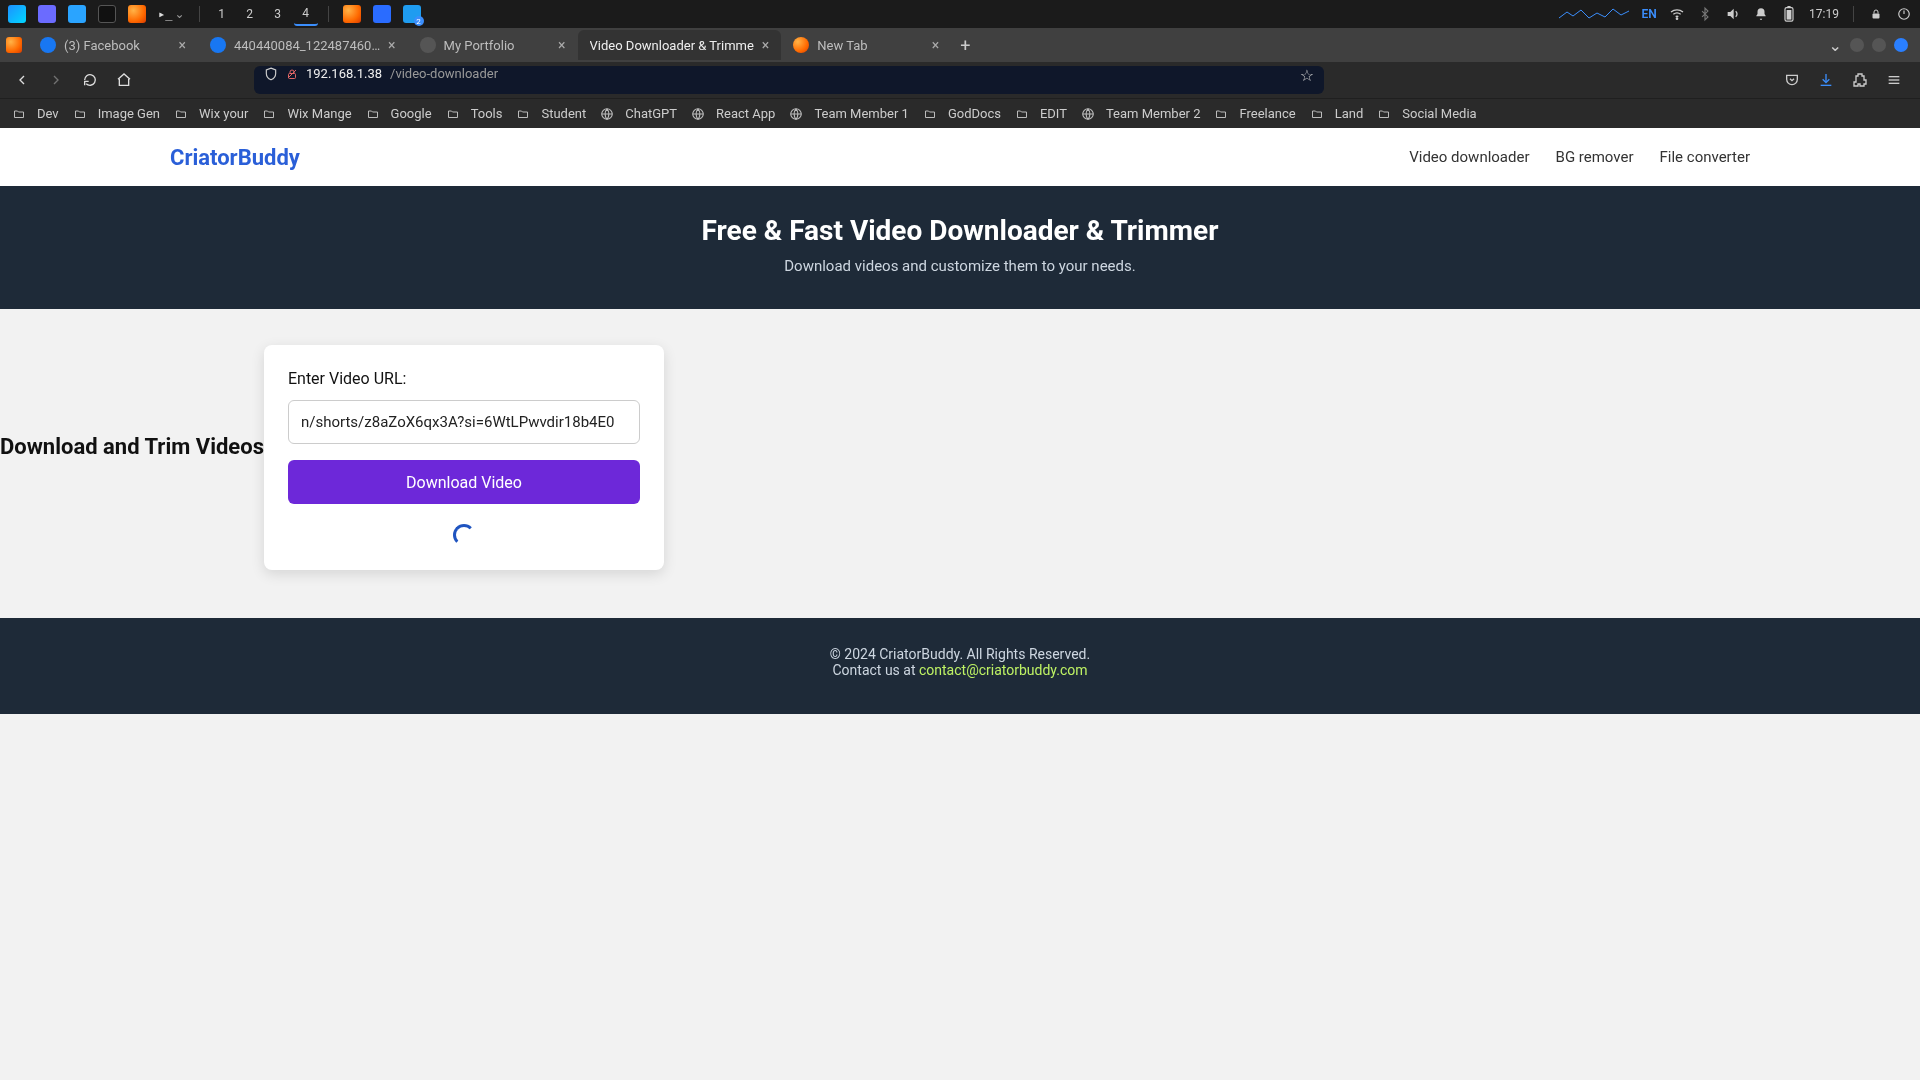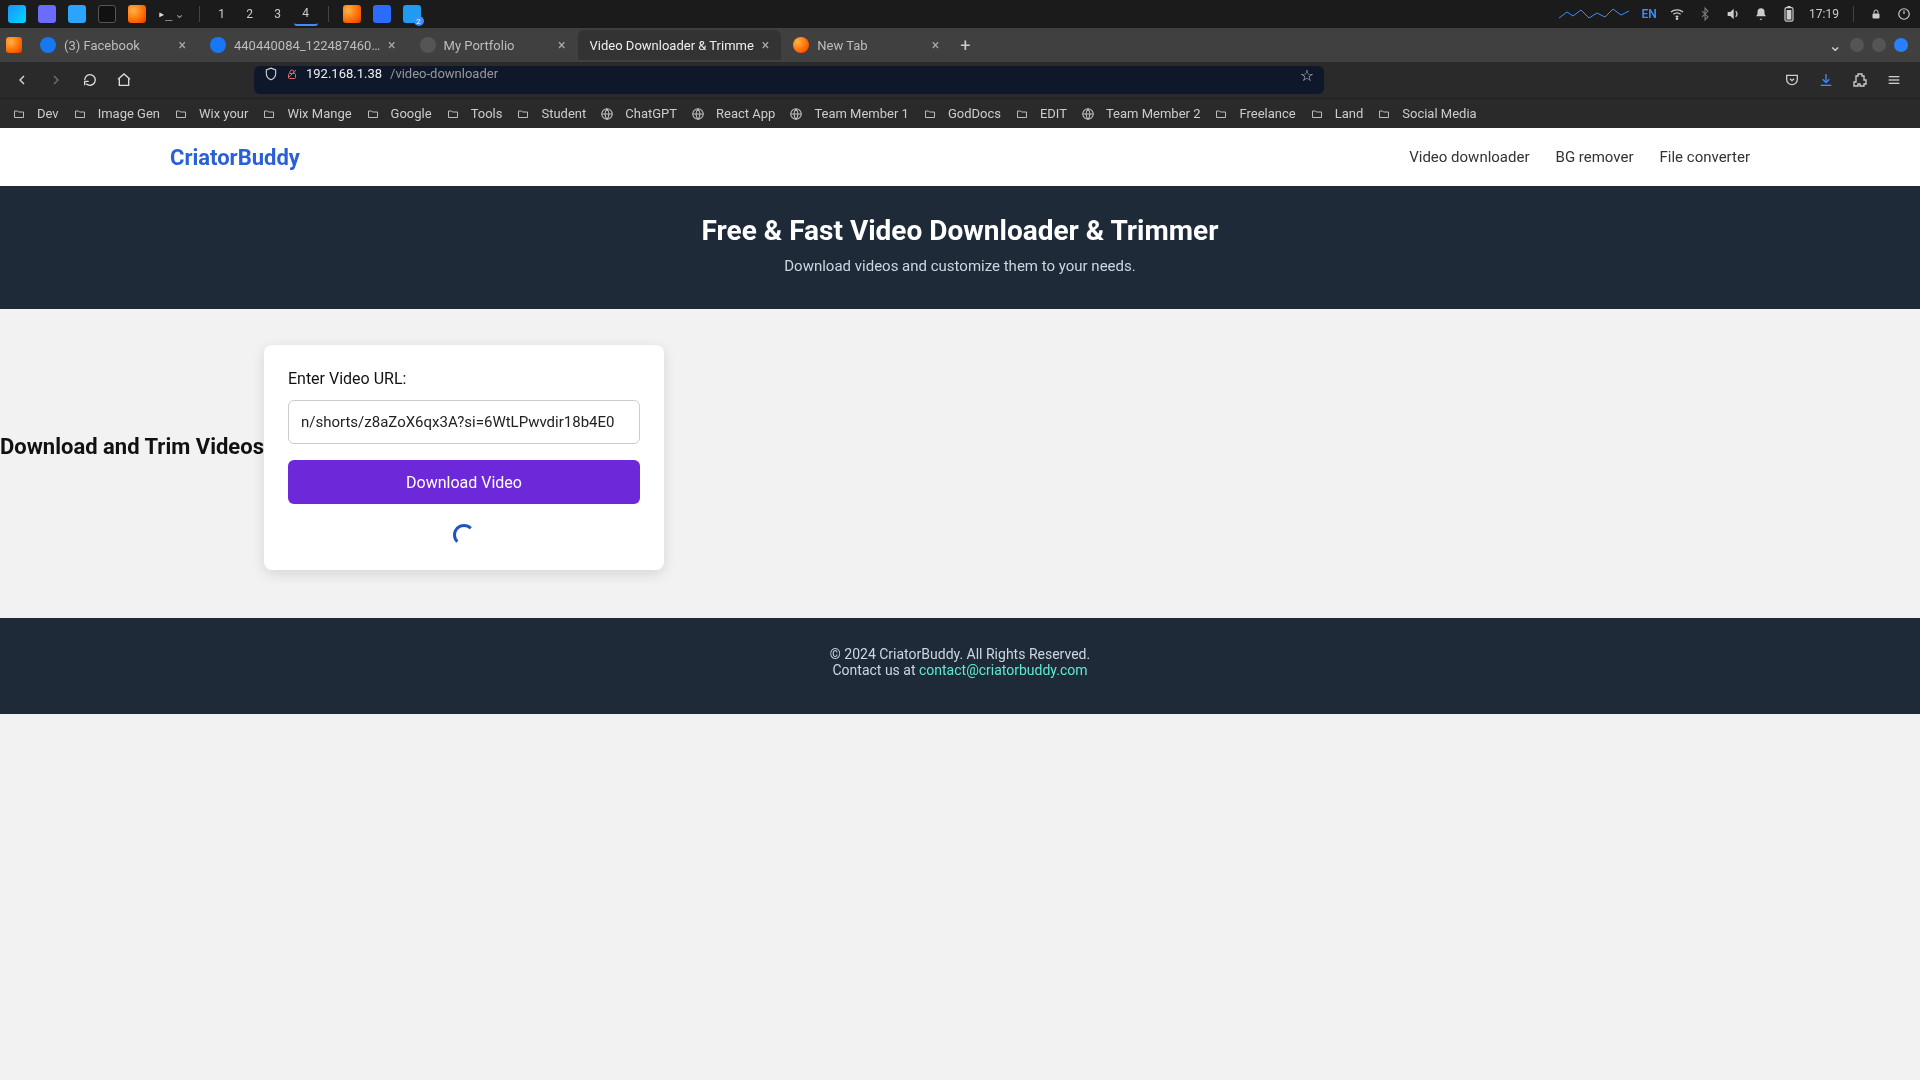--- a/index.html
+++ b/index.html
@@ -51,21 +51,21 @@
 .main{display:flex;flex-direction:row;align-items:center;padding:36px 0 48px}
 .main h2{font-size:22px;font-weight:700;color:#111;margin-bottom:22px}
 .card{width:400px;background:#fff;border-radius:8px;padding:24px;box-shadow:0 4px 14px rgba(0,0,0,.12)}
 .card label{display:block;font-size:16px;color:#111;margin-bottom:12px}
 .card input{width:100%;height:44px;border:1px solid #ccc;border-radius:6px;padding:0 12px;font-size:15px;color:#222}
 .card button{width:100%;height:44px;margin-top:16px;background:#6d28d9;color:#fff;border:none;border-radius:6px;font-size:16px;cursor:pointer}
 .spinner{width:22px;height:22px;border:3px solid transparent;border-top-color:#1f54c0;border-left-color:#1f54c0;border-radius:50%;margin:20px auto 0;animation:spin 1s linear infinite}
 @keyframes spin{to{transform:rotate(360deg)}}
 
 .pgfooter{background:#1e2a38;color:#cdd6e0;text-align:center;padding:28px 0 36px;font-size:14px}
-.pgfooter a{color:#5eead4;text-decoration:none}
+.pgfooter a{color:#bef264;text-decoration:none}
 </style>
 </head>
 <body>
 
 <div class="osbar">
   <div class="osgroup">
     <div class="oscell">
         <div class="icon-sq" style="background:linear-gradient(135deg,#1e90ff,#00d8ff)"></div>
       </div>
     <div class="oscell">

